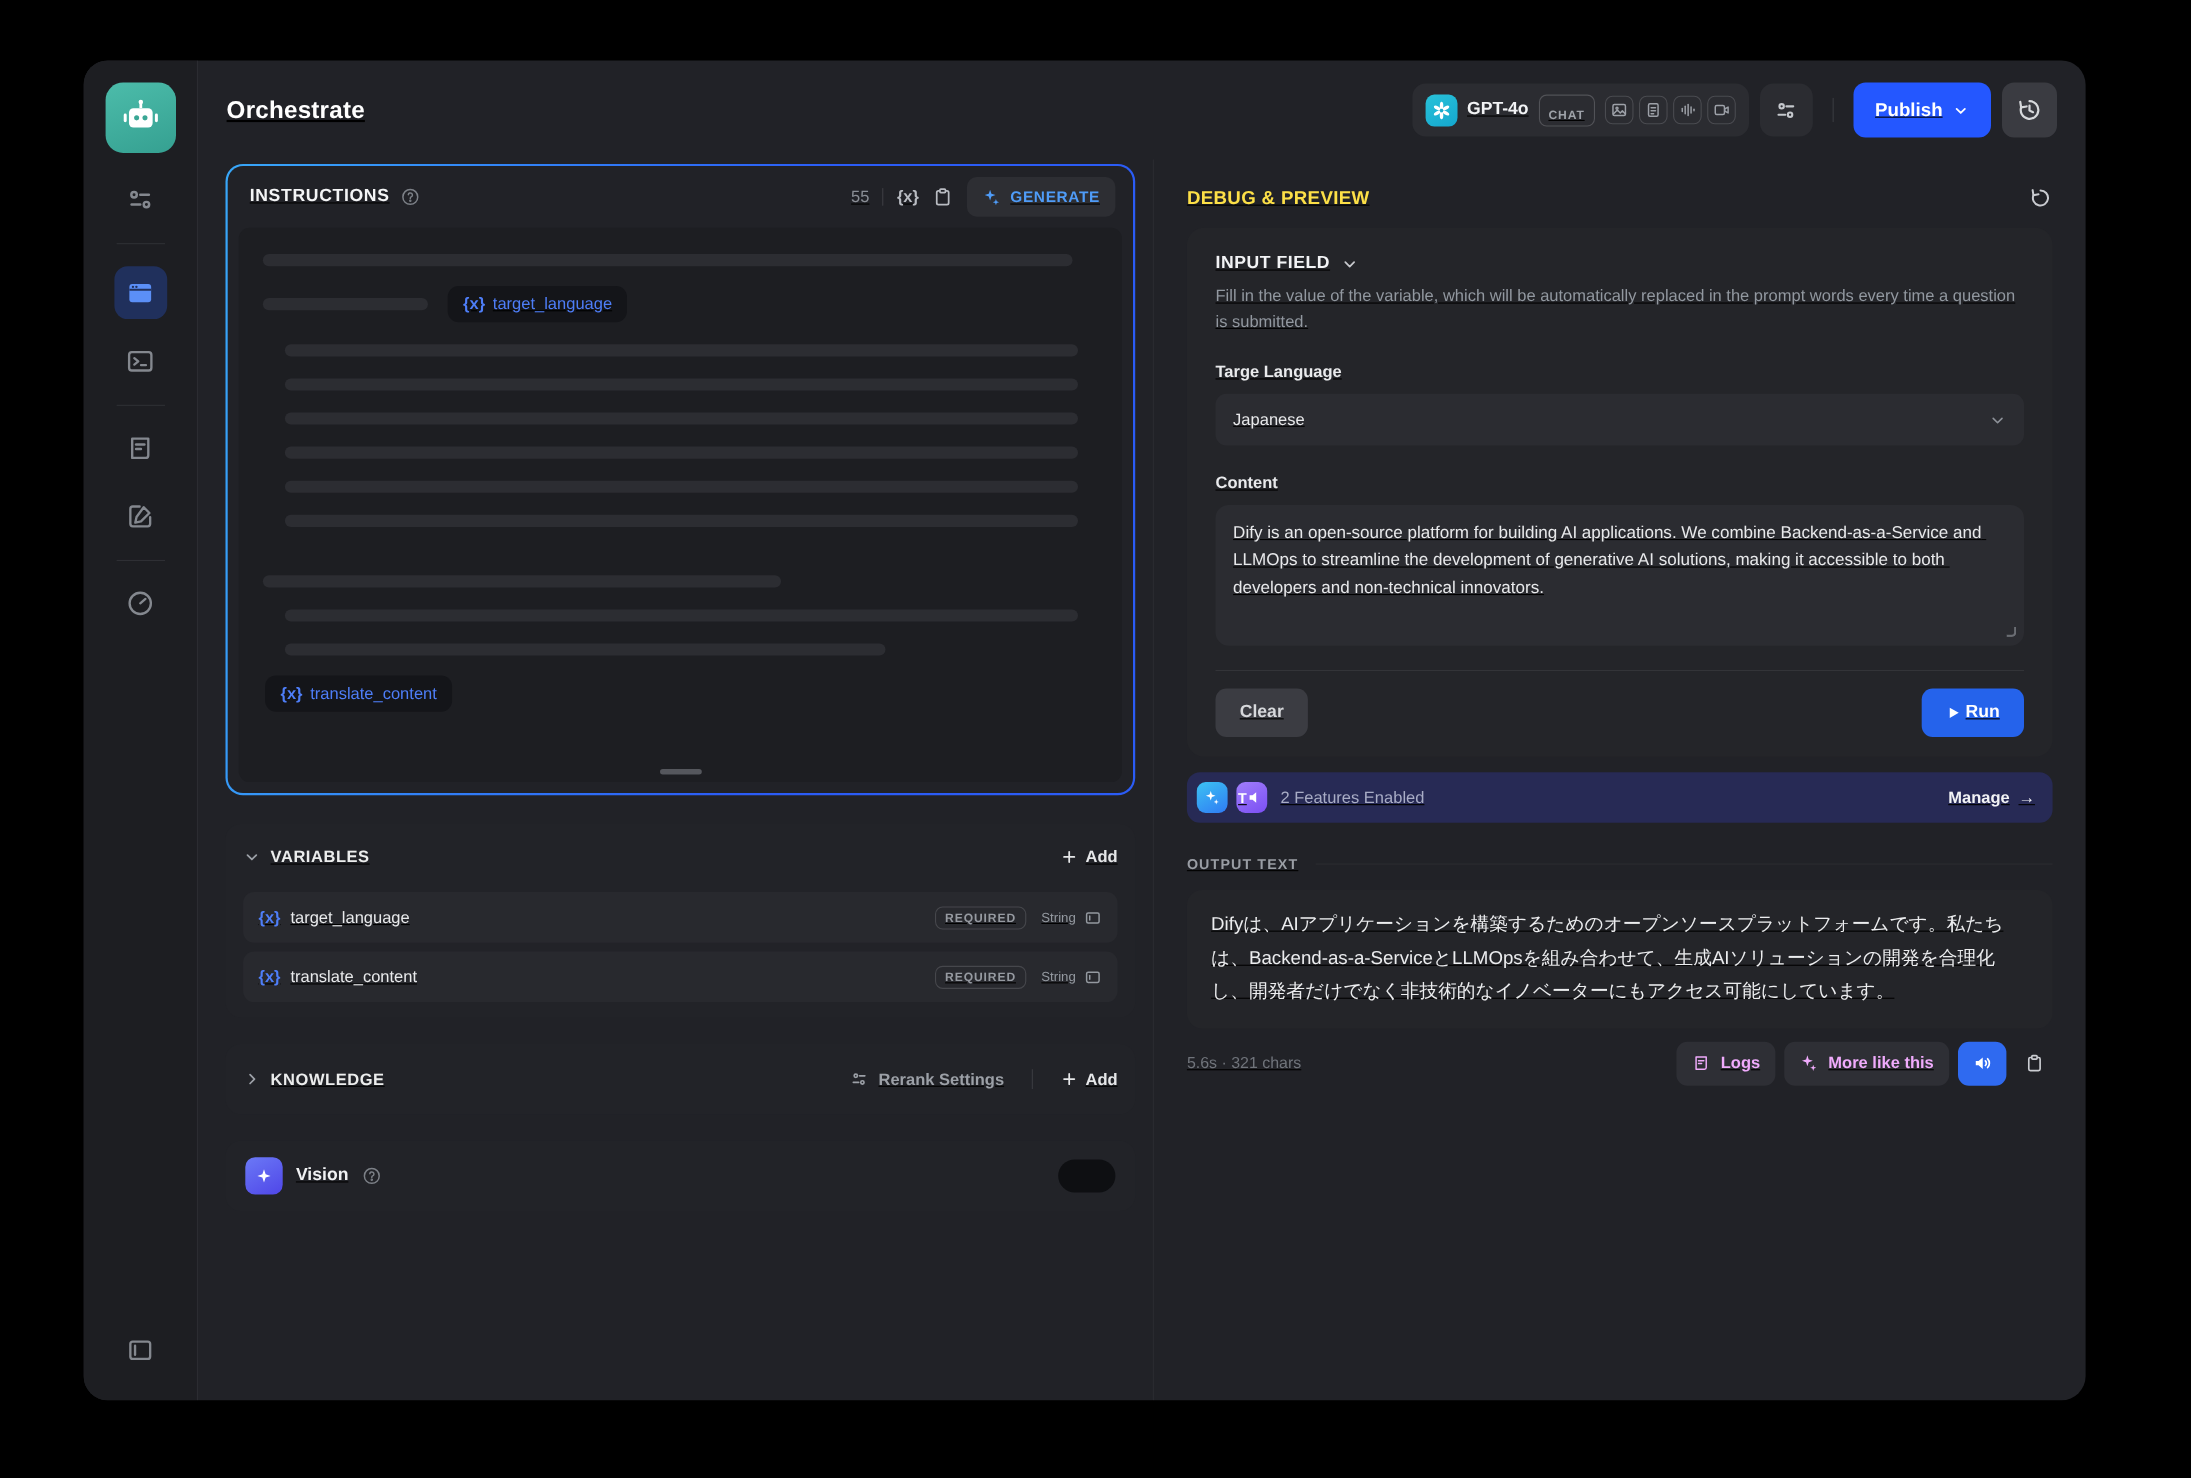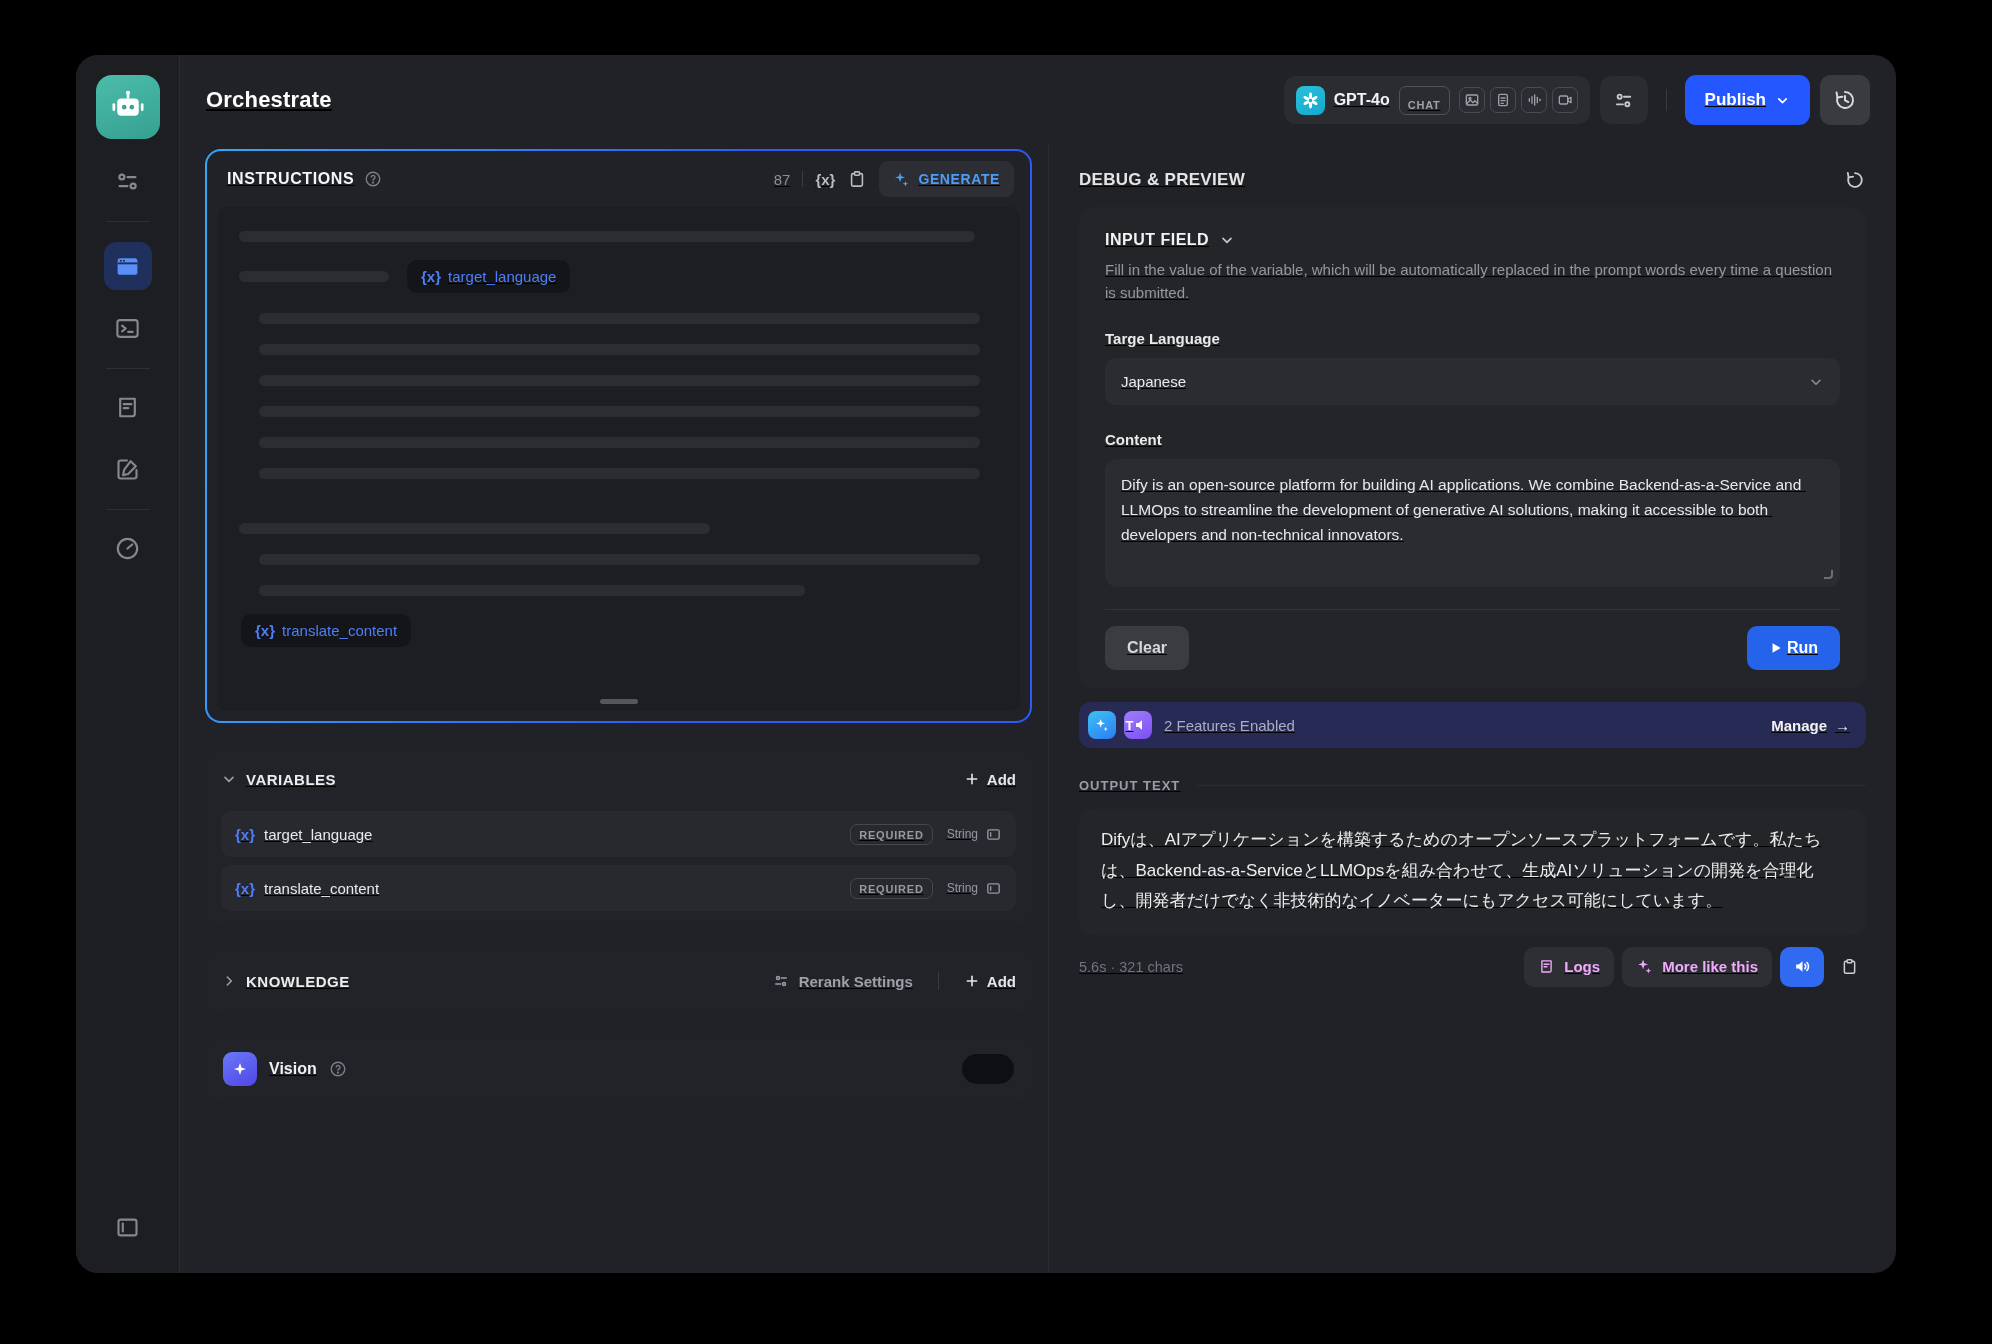--- a/index.html
+++ b/index.html
@@ -84,21 +84,21 @@
 
   .vision-card { margin-top:24px; height:64px; padding:0 18px; display:flex; align-items:center; gap:12px; }
   .vision-ic { width:34px; height:34px; border-radius:9px; background:linear-gradient(150deg,#6b79f6,#4f46e8); display:flex; align-items:center; justify-content:center; color:#fff; }
   .vision-ic svg { width:18px; height:18px; }
   .vision-label { color:#f0f1f3; font-size:16px; font-weight:700; }
   .toggle { margin-left:auto; width:52px; height:30px; border-radius:15px; background:#0e0f12; padding:3px; cursor:pointer; }
   .knob { width:24px; height:24px; border-radius:8px; background:#f5f6f7; }
 
   
   .debug-head { display:flex; align-items:center; margin-bottom:16px; }
-  .debug-title { color:#e5e5e5; font-size:17px; font-weight:700; letter-spacing:.3px; }
+  .debug-title { color:#fde047; font-size:17px; font-weight:700; letter-spacing:.3px; }
   .reset-btn { margin-left:auto; color:#c9cbd0; display:flex; cursor:pointer; }
   .reset-btn svg { width:22px; height:22px; }
 
   .input-card { background:#242529; border-radius:16px; padding:24px 26px 0; }
   .if-head { display:flex; align-items:center; gap:10px; color:#f2f3f5; cursor:pointer; }
   .if-title { font-size:16px; font-weight:700; letter-spacing:.5px; }
   .if-desc { margin-top:10px; color:#9298a0; font-size:15px; line-height:1.5; max-width:760px; }
   .fld-label { margin-top:26px; color:#e9eaec; font-size:15px; font-weight:700; }
   .select { margin-top:11px; height:47px; background:#2b2c31; border-radius:10px; display:flex; align-items:center; padding:0 16px; color:#e9eaec; font-size:15px; cursor:pointer; }
   .select .sel-chev { margin-left:auto; color:#8d9198; display:flex; }
@@ -299,21 +299,21 @@
               <div class="instr-head">
                 <span class="panel-title">INSTRUCTIONS</span>
                 <span class="help-ic">
                   <svg viewBox="0 0 24 24" fill="none" stroke="currentColor" stroke-width="1.8">
                       <circle cx="12" cy="12" r="9"></circle>
                       <path d="M9.6 9.3a2.5 2.5 0 1 1 3.4 2.7c-.8.35-1 1-1 1.8" stroke-linecap="round"></path>
                       <circle cx="12" cy="16.8" r="0.6" fill="currentColor"></circle>
                     </svg>
                 </span>
                 <div class="instr-tools">
-                  <span class="char-count">87</span>
+                  <span class="char-count">55</span>
                   <span class="tool-sep"></span>
                   <span class="tool-ic" style="font-size:15px;font-weight:700;">{x}</span>
                   <span class="tool-ic">
                     <svg viewBox="0 0 24 24" fill="none" stroke="currentColor" stroke-width="1.9" stroke-linejoin="round">
                         <rect x="5.5" y="5.5" width="13" height="15" rx="1.8"></rect>
                         <rect x="9" y="3.4" width="6" height="4" rx="1" fill="#212227"></rect>
                       </svg>
                   </span>
                   <span class="gen-btn">
                     <svg viewBox="0 0 24 24" fill="currentColor">

